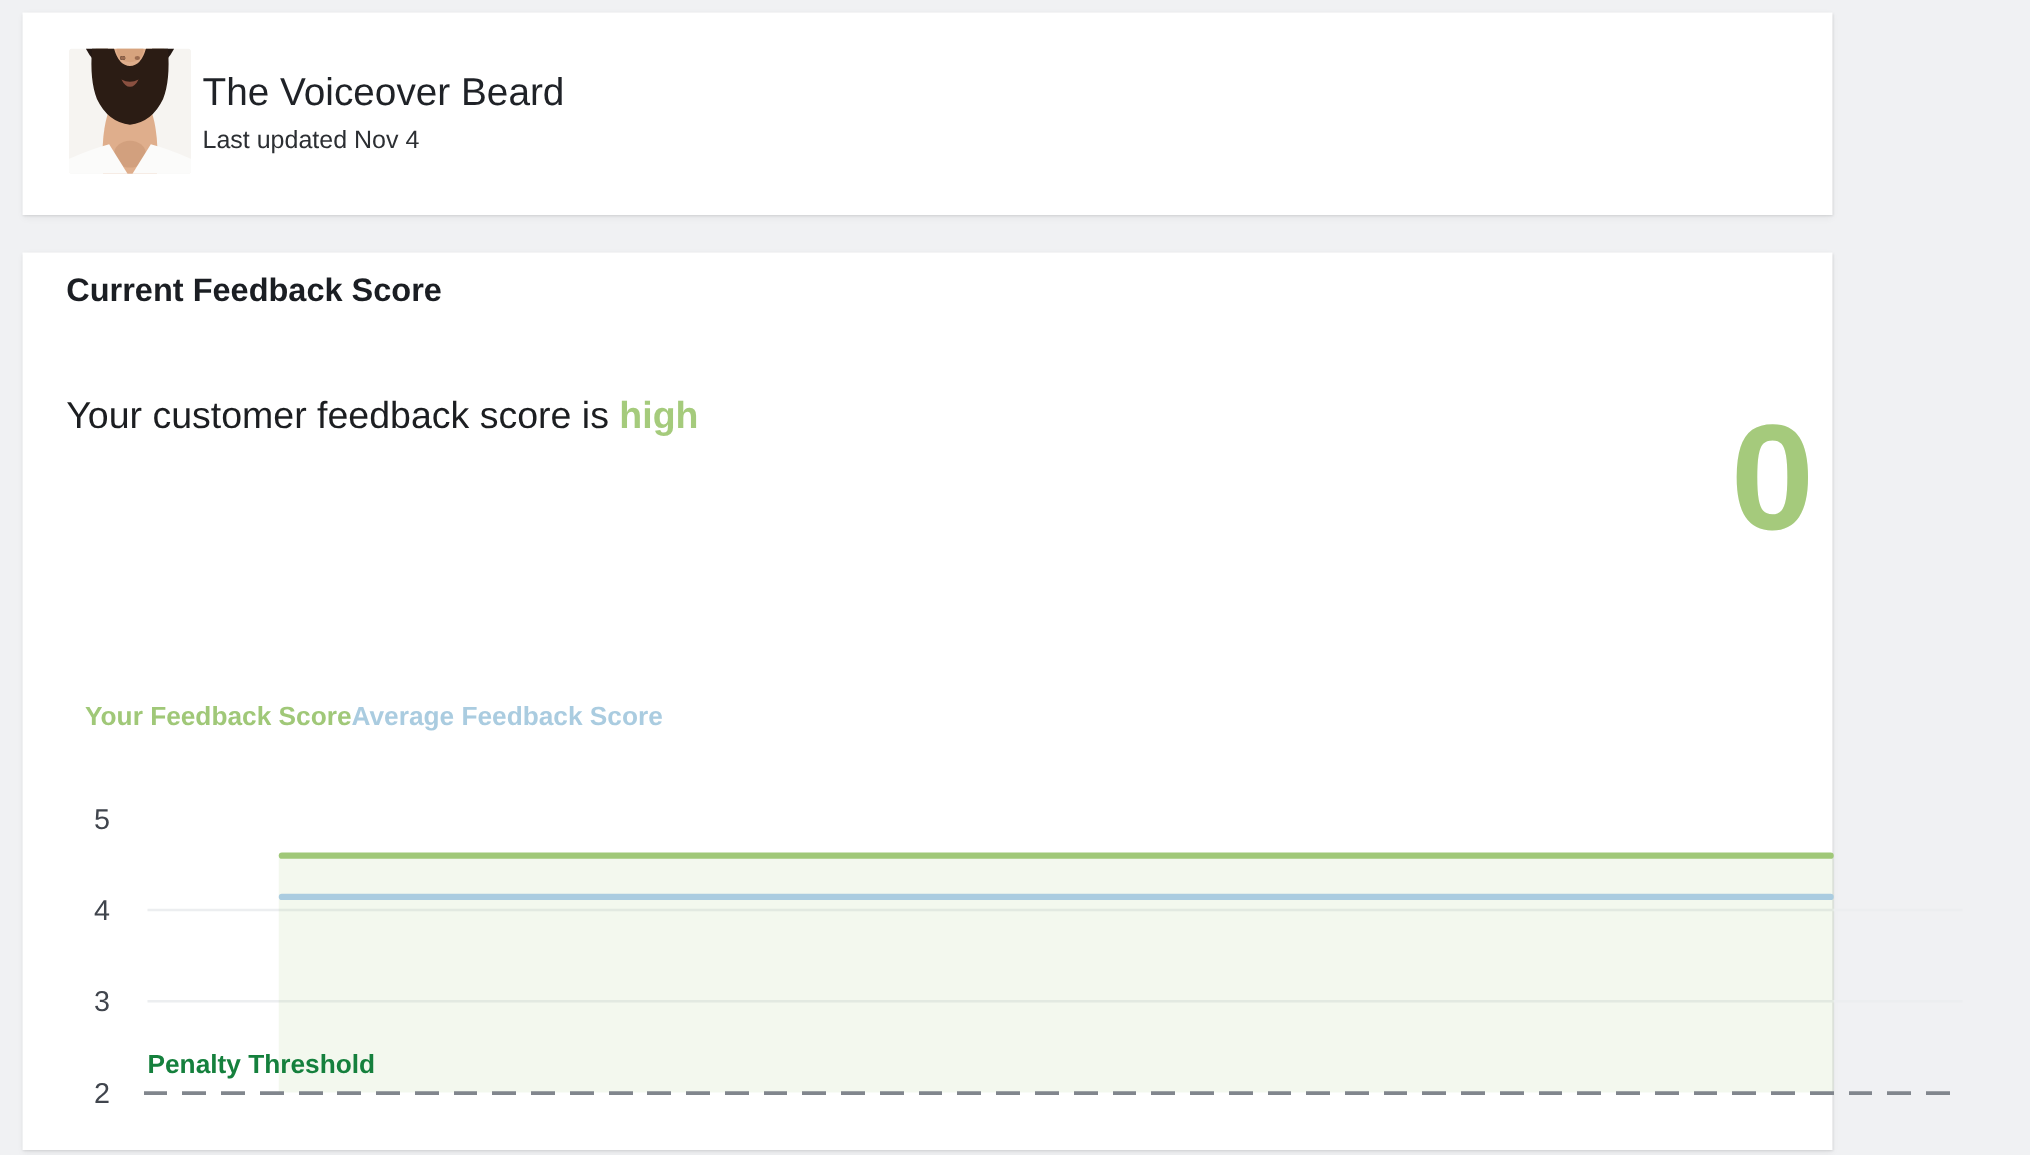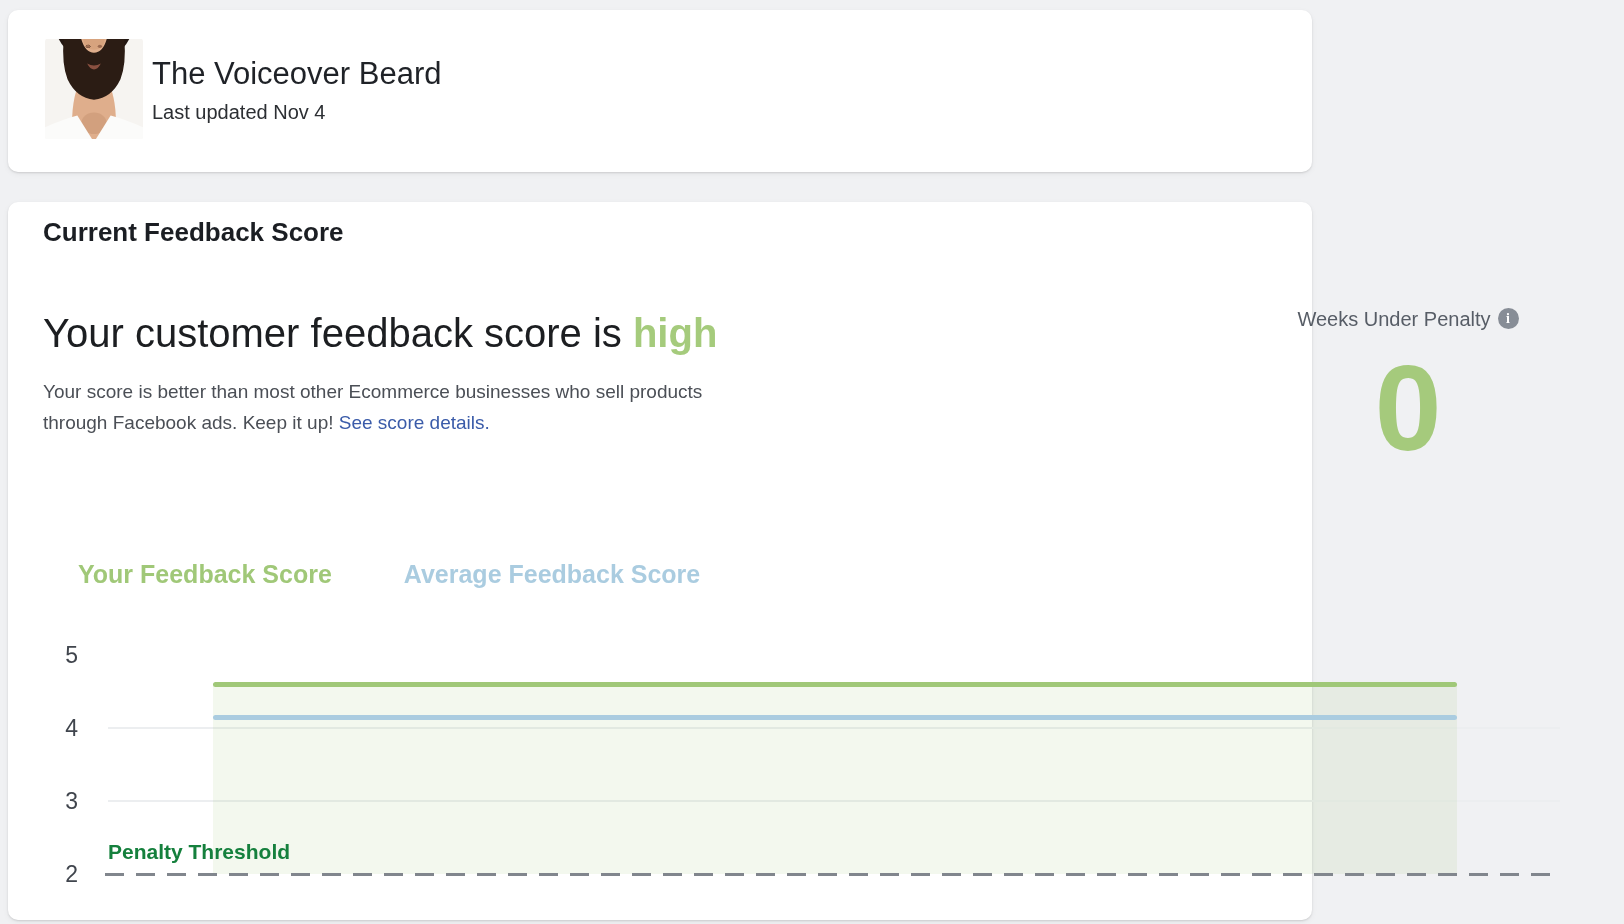--- a/index.html
+++ b/index.html
@@ -6,24 +6,24 @@
   html,body { width:1624px; height:924px; }
   body {
     background:#f0f1f3;
     font-family:"Liberation Sans", sans-serif;
     position:relative;
     overflow:hidden;
     color:#1c1e21;
   }
   .card {
     position:absolute;
-    left:8px;
-    width:1304px;
+    left:18px;
+    width:1448px;
     background:#ffffff;
-    border-radius:10px;
+    border-radius:0;
     box-shadow:0 1px 2px rgba(0,0,0,0.12), 0 2px 6px rgba(0,0,0,0.05);
   }
   .profile-card { top:10px; height:162px; }
   .score-card   { top:202px; height:718px; }
 
   
   .avatar {
     position:absolute; left:37px; top:28px;
     width:98px; height:102px;
     border-radius:4px; overflow:hidden;
@@ -37,21 +37,21 @@
     font-size:20px; line-height:28px; font-weight:400; color:#2c2f33;
   }
 
   
   .card-heading {
     position:absolute; left:35px; top:13px;
     font-size:26px; line-height:34px; font-weight:700; color:#1b1e23;
   }
   .headline {
     position:absolute; left:35px; top:110px;
-    font-size:40px; line-height:42px; font-weight:400; color:#1c1e21;
+    font-size:30px; line-height:42px; font-weight:400; color:#1c1e21;
   }
   .headline .status { font-weight:700; }
   .description {
     position:absolute; left:35px; top:174px;
     font-size:19px; line-height:31px; color:#4b4f56; max-width:860px;
   }
   .description a { text-decoration:none; cursor:pointer; }
 
   .metric {
     position:absolute; top:104px; width:300px; text-align:center;
@@ -68,22 +68,22 @@
     cursor:pointer; font-family:"Liberation Serif", serif;
   }
   .metric-value {
     margin-top:14px;
     font-size:120px; line-height:125px; font-weight:700;
   }
 
   
   .legend {
     position:absolute; left:50px; top:356px;
-    display:flex; gap:72px;
-    font-size:25px; font-weight:700; line-height:32px;margin-left:20px;
+    display:flex; 
+    font-size:21px; font-weight:700; line-height:32px;
   }
   .legend-item { cursor:pointer; }
 
   
   .chart-layer { position:absolute; inset:0; }
   .ytick-label {
     position:absolute; width:52px; text-align:right;
     font-size:23px; line-height:30px; color:#40454d;
   }
   .gridline {
@@ -138,30 +138,23 @@
 </div>
 
 <div class="card score-card">
 
   <div class="card-heading">Current Feedback Score</div>
 
   <div class="headline">
     <span>Your customer feedback score is </span><span class="status" style="color: rgb(165, 203, 124);">high</span>
   </div>
 
-  <div class="description">
-    <span>Your score is better than most other Ecommerce businesses who sell products</span><br>
-    <span>through Facebook ads. Keep it up! </span><a style="color: rgb(58, 91, 169);">See score details.</a>
-  </div>
 
 
   <div class="metric metric-weeks">
-    <div class="metric-label">
-      <span>Weeks Under Penalty</span><span class="info-icon">i</span>
-    </div>
     <div class="metric-value" style="color: rgb(165, 202, 124);">0</div>
   </div>
 
   <div class="legend">
     <span class="legend-item" style="color: rgb(160, 200, 120);">Your Feedback Score</span>
     <span class="legend-item" style="color: rgb(170, 204, 224); text-align: center;">Average Feedback Score</span>
   </div>
 
   <div class="chart-layer">
       <div class="gridline" style="top: 525px;"></div>

